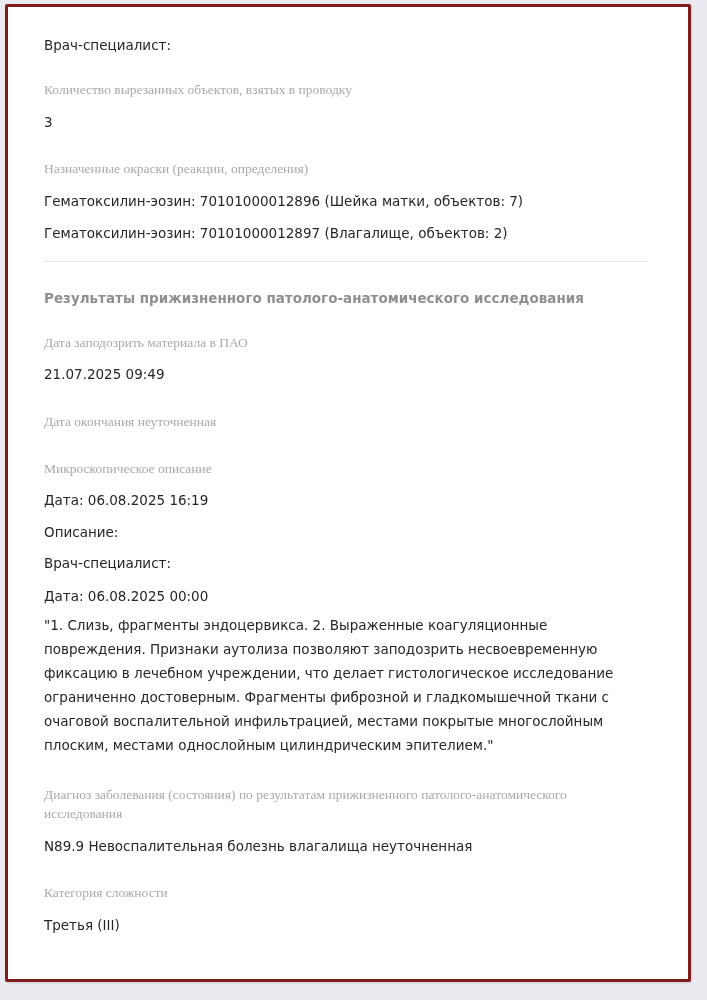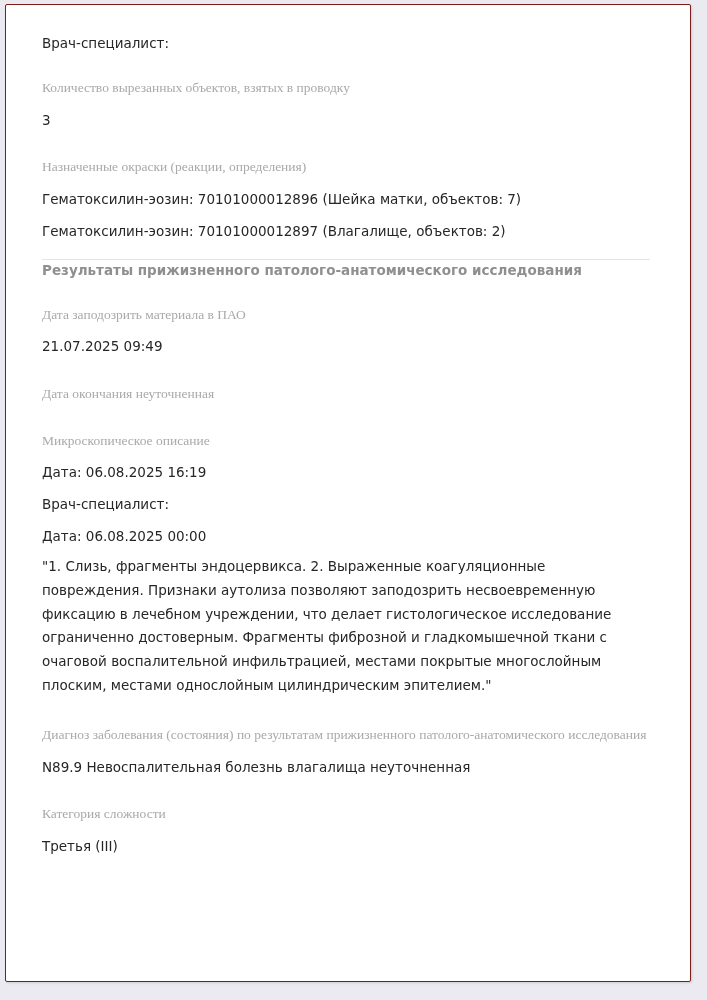--- a/index.html
+++ b/index.html
@@ -7,21 +7,21 @@
     width:707px;height:1000px;
     background:#ebeaf0;
     font-family:"DejaVu Sans","Liberation Sans",sans-serif;
     -webkit-font-smoothing:antialiased;
     overflow:hidden;
   }
   .page{
     position:absolute;left:5px;top:4px;
     width:686px;height:978px;
     background:#ffffff;
-    border:1px solid #7f1d1d;
+    border:3px solid #7f1d1d;
     border-radius:2px;
     box-shadow:1px 1px 2px rgba(120,120,140,.25);
     box-sizing:border-box;
     padding:14px 40px 0 36px;
   }
   .label{
     color:#a9a9a9;
     font-size:13.5px;
     margin:27px 0 0 0;
     line-height:1.45;
@@ -31,21 +31,21 @@
     color:#262626;
     font-size:13.5px;
     margin:13px 0 0 0;
     line-height:1.45;
   }
   .value.tight{margin-top:12px;}
   .section-title{
     color:#8f8f8f;
     font-weight:bold;
     font-size:13.5px;
-    margin:2px 0 0 0;
+    margin:28px 0 0 0;
   }
   .para{
     color:#262626;
     font-size:13.5px;
     line-height:1.77;
     margin:8px 0 0 0;
   }
   .divider{
     border:none;border-top:1px solid #e4e4e4;
     margin:17px 0 0 0;
@@ -72,20 +72,21 @@
 
   <p class="section-title">Результаты прижизненного патолого-анатомического исследования</p>
 
   <p class="label">Дата заподозрить материала в ПАО</p>
   <p class="value">21.07.2025 09:49</p>
 
   <p class="label">Дата окончания неуточненная</p>
 
   <p class="label">Микроскопическое описание</p>
   <p class="value">Дата: 06.08.2025 16:19</p>
+  <p class="value tight">Описание:</p>
   <p class="value tight">Врач-специалист:</p>
 
   <p class="value">Дата: 06.08.2025 00:00</p>
   <p class="para">"1. Слизь, фрагменты эндоцервикса. 2. Выраженные коагуляционные повреждения. Признаки аутолиза позволяют заподозрить несвоевременную фиксацию в лечебном учреждении, что делает гистологическое исследование ограниченно достоверным. Фрагменты фиброзной и гладкомышечной ткани с очаговой воспалительной инфильтрацией, местами покрытые многослойным плоским, местами однослойным цилиндрическим эпителием."</p>
 
   <p class="label">Диагноз заболевания (состояния) по результатам прижизненного патолого-анатомического исследования</p>
   <p class="value">N89.9 Невоспалительная болезнь влагалища неуточненная</p>
 
   <p class="label">Категория сложности</p>
   <p class="value">Третья (III)</p>

